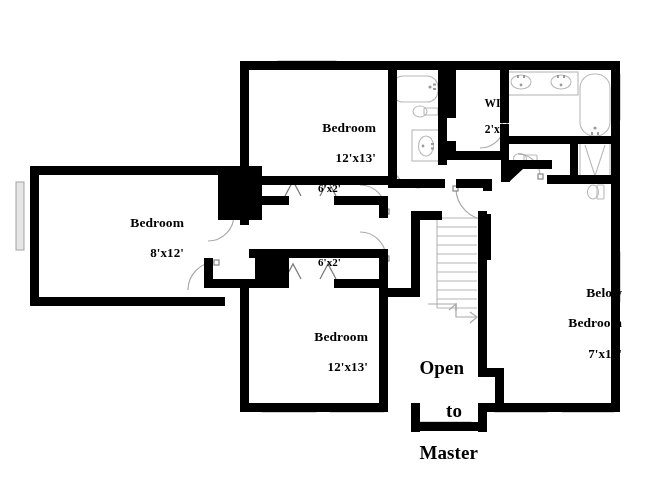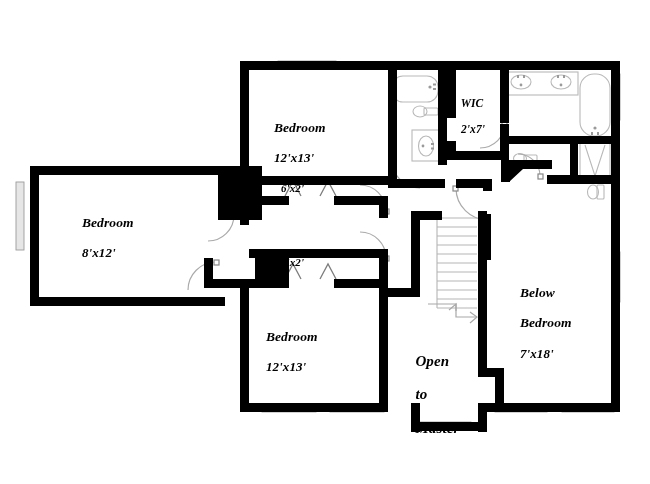--- a/index.html
+++ b/index.html
@@ -10,31 +10,30 @@
     overflow:hidden;
     position:relative;
   }
   #plan-root{position:relative;width:650px;height:484px;background:#ffffff;}
   #plan-svg{position:absolute;left:0;top:0;width:650px;height:484px;display:block;}
   .room-label{
     position:absolute;
     font-family:"Liberation Serif", serif;
     font-weight:bold;
     color:#000000;
-    text-align:left;
+    text-align:right;
     line-height:1.12;
     white-space:pre;
     letter-spacing:0.1px;
-    font-style:italic;
   }
   .lbl-big{font-size:13.5px;}
   .lbl-dim{font-size:13px;}
   .lbl-small{font-size:11.5px;}
   .lbl-closet{font-size:11px;}
-  .lbl-open{font-size:15px;}
+  .lbl-open{font-size:19px;}
 </style>
 </head>
 <body>
 
 <div id="plan-root">
 
   <svg id="plan-svg" viewBox="0 0 650 484" xmlns="http://www.w3.org/2000/svg">
 
     <rect x="0" y="0" width="650" height="484" fill="#ffffff"></rect>
 

